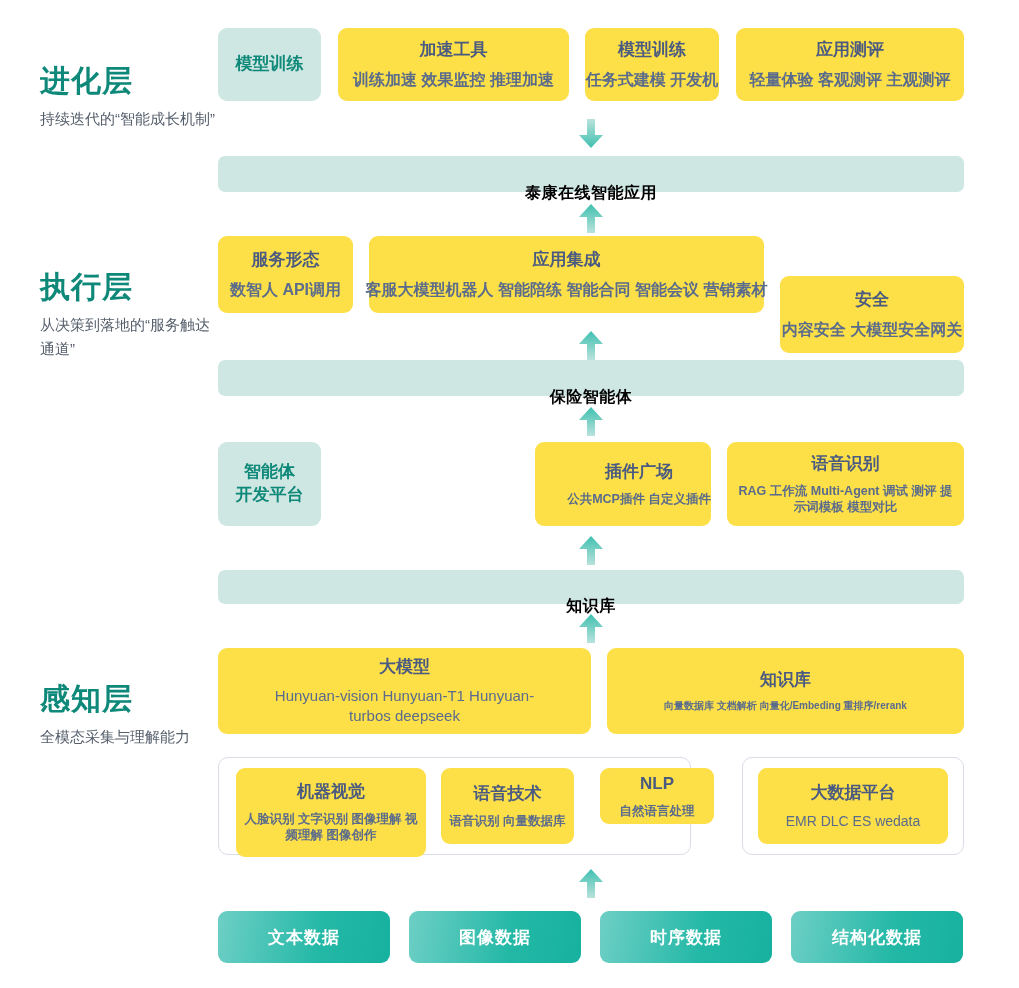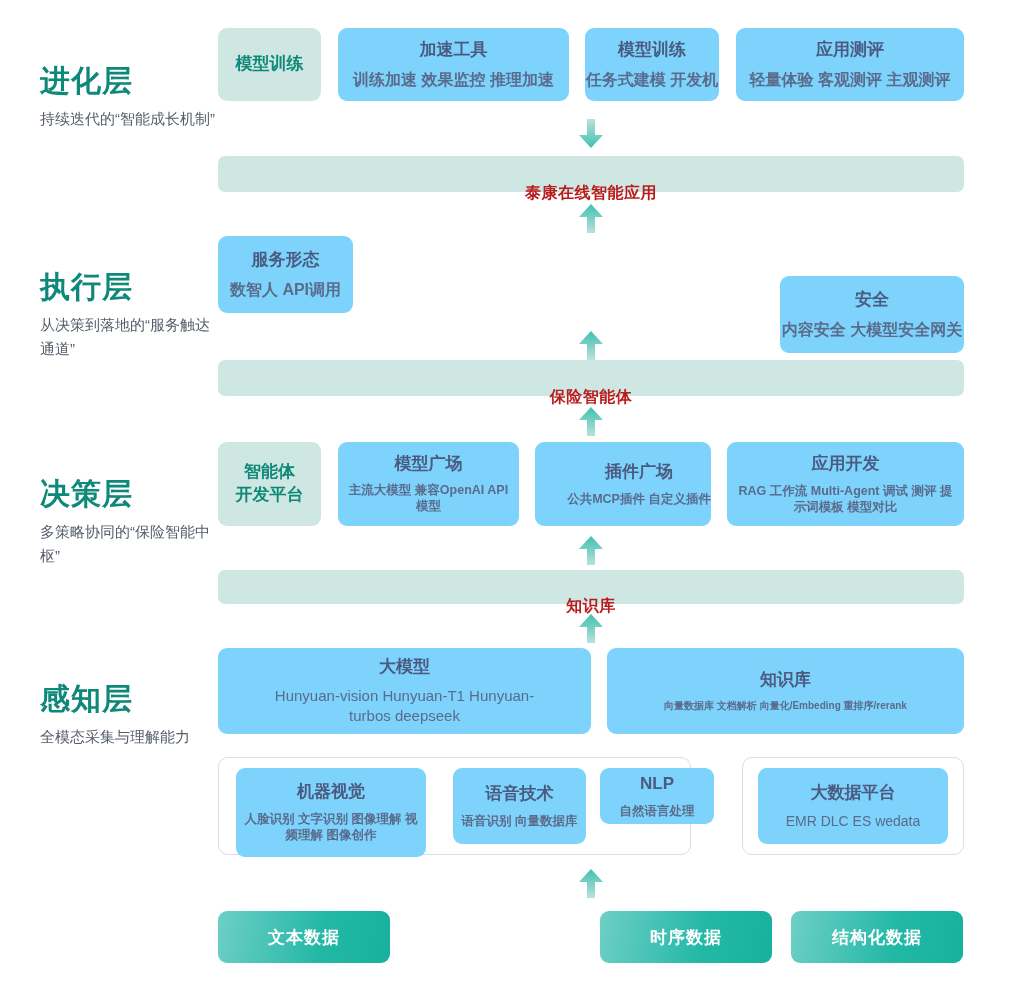--- a/index.html
+++ b/index.html
@@ -39,21 +39,21 @@
     margin-top: 8px;
     font-size: 15px;
     color: #555e6b;
     line-height: 1.65;
     font-weight: 400;
   }
 
   
   .box {
     position: absolute;
-    background: #7dd3fc;
+    background: #fde047;
     border-radius: 9px;
     box-sizing: border-box;
     display: flex;
     flex-direction: column;
     align-items: center;
     justify-content: center;
     text-align: center;
     padding: 6px 8px;
   }
   .box .bt {
@@ -88,21 +88,21 @@
     position: absolute;
     background: #cfe7e3;
     border-radius: 7px;
     display: flex;
     align-items: center;
     justify-content: center;
   }
   .bar .bart {
     font-size: 16px;
     font-weight: bold;
-    color: #b91c1c;
+    color: #000000;
     letter-spacing: 0.5px;
     margin-top: 39px;
   }
 
   
   .chip {
     position: absolute;
     border-radius: 9px;
     display: flex;
     align-items: center;
@@ -193,20 +193,24 @@
   <div class="layer-label" style="top:230px;">
     <div class="lt">执行层</div>
     <div class="ls">从决策到落地的“服务触达通道”</div>
   </div>
 
   <div class="box" style="left:218px; top:236px; width:135px; height:77px;">
     <div class="bt">服务形态</div>
     <div class="bs">数智人 API调用</div>
   </div>
 
+  <div class="box" style="left:369px; top:236px; width:395px; height:77px;">
+    <div class="bt">应用集成</div>
+    <div class="bs">客服大模型机器人 智能陪练 智能合同 智能会议 营销素材</div>
+  </div>
 
   <div class="box" style="left:780px; top:236px; width:184px; height:77px;margin-top:40px;">
     <div class="bt">安全</div>
     <div class="bs">内容安全 大模型安全网关</div>
   </div>
 
   <div class="arrow" style="left:578px; top:330px;">
     <svg viewBox="0 0 26 30">
       <defs>
           <linearGradient id="gu2" x1="0" y1="1" x2="0" y2="0">
@@ -227,42 +231,34 @@
       <defs>
           <linearGradient id="gu3" x1="0" y1="1" x2="0" y2="0">
         <stop offset="0%" stop-color="#b9e2dc"></stop>
             <stop offset="100%" stop-color="#3fc0b0"></stop>
       </linearGradient>
         </defs>
       <path d="M13 1 L25 14 H17 V30 H9 V14 H1 Z" fill="url(#gu3)"></path>
     </svg>
   </div>
 
-  <div class="layer-label" style="top:437px;">
-    <div class="lt">决策层</div>
-    <div class="ls">多策略协同的“保险智能中枢”</div>
-  </div>
 
   <div class="box teal" style="left:218px; top:442px; width:103px; height:84px;">
     <div class="bt" style="white-space:pre-line;">智能体
 开发平台</div>
   </div>
 
-  <div class="box" style="left:338px; top:442px; width:181px; height:84px;">
-    <div class="bt">模型广场</div>
-    <div class="bs wrap" style="font-size:12.5px; line-height:1.25; max-width:172px;">主流大模型  兼容OpenAI API模型</div>
-  </div>
 
   <div class="box" style="left:535px; top:442px; width:176px; height:84px;padding-left:40px;">
     <div class="bt">插件广场</div>
     <div class="bs" style="font-size:12.5px;">公共MCP插件 自定义插件</div>
   </div>
 
   <div class="box" style="left:727px; top:442px; width:237px; height:84px;">
-    <div class="bt">应用开发</div>
+    <div class="bt">语音识别</div>
     <div class="bs wrap" style="font-size:12.5px; line-height:1.3; max-width:225px;">RAG 工作流 Multi-Agent 调试 测评 提示词模板 模型对比</div>
   </div>
 
   <div class="arrow" style="left:578px; top:535px;">
     <svg viewBox="0 0 26 30">
       <defs>
           <linearGradient id="gu4" x1="0" y1="1" x2="0" y2="0">
         <stop offset="0%" stop-color="#b9e2dc"></stop>
             <stop offset="100%" stop-color="#3fc0b0"></stop>
       </linearGradient>
@@ -303,21 +299,21 @@
   </div>
 
   <div class="group-frame" style="left:218px; top:757px; width:473px; height:98px;"></div>
   <div class="group-frame" style="left:742px; top:757px; width:222px; height:98px;"></div>
 
   <div class="box" style="left:236px; top:768px; width:190px; height:89px;">
     <div class="bt">机器视觉</div>
     <div class="bs wrap" style="font-size:12.5px; line-height:1.3; max-width:178px;">人脸识别 文字识别 图像理解 视频理解 图像创作</div>
   </div>
 
-  <div class="box" style="left:453px; top:768px; width:133px; height:76px;">
+  <div class="box" style="left:441px; top:768px; width:133px; height:76px;">
     <div class="bt">语音技术</div>
     <div class="bs" style="font-size:12.5px;">语音识别 向量数据库</div>
   </div>
 
   <div class="box" style="left:600px; top:768px; width:114px; height:56px;">
     <div class="bt">NLP</div>
     <div class="bs" style="font-size:12.5px;">自然语言处理</div>
   </div>
 
   <div class="box" style="left:758px; top:768px; width:190px; height:76px;">
@@ -333,20 +329,23 @@
             <stop offset="100%" stop-color="#3fc0b0"></stop>
       </linearGradient>
         </defs>
       <path d="M13 1 L25 14 H17 V30 H9 V14 H1 Z" fill="url(#gu6)"></path>
     </svg>
   </div>
 
   <div class="chip" style="left:218px; top:911px; width:172px; height:52px;">
     <div class="ct">文本数据</div>
   </div>
+  <div class="chip" style="left:409px; top:911px; width:172px; height:52px;">
+    <div class="ct">图像数据</div>
+  </div>
   <div class="chip" style="left:600px; top:911px; width:172px; height:52px;">
     <div class="ct">时序数据</div>
   </div>
   <div class="chip" style="left:791px; top:911px; width:172px; height:52px;">
     <div class="ct">结构化数据</div>
   </div>
 
 </div>
 
 </body></html>

